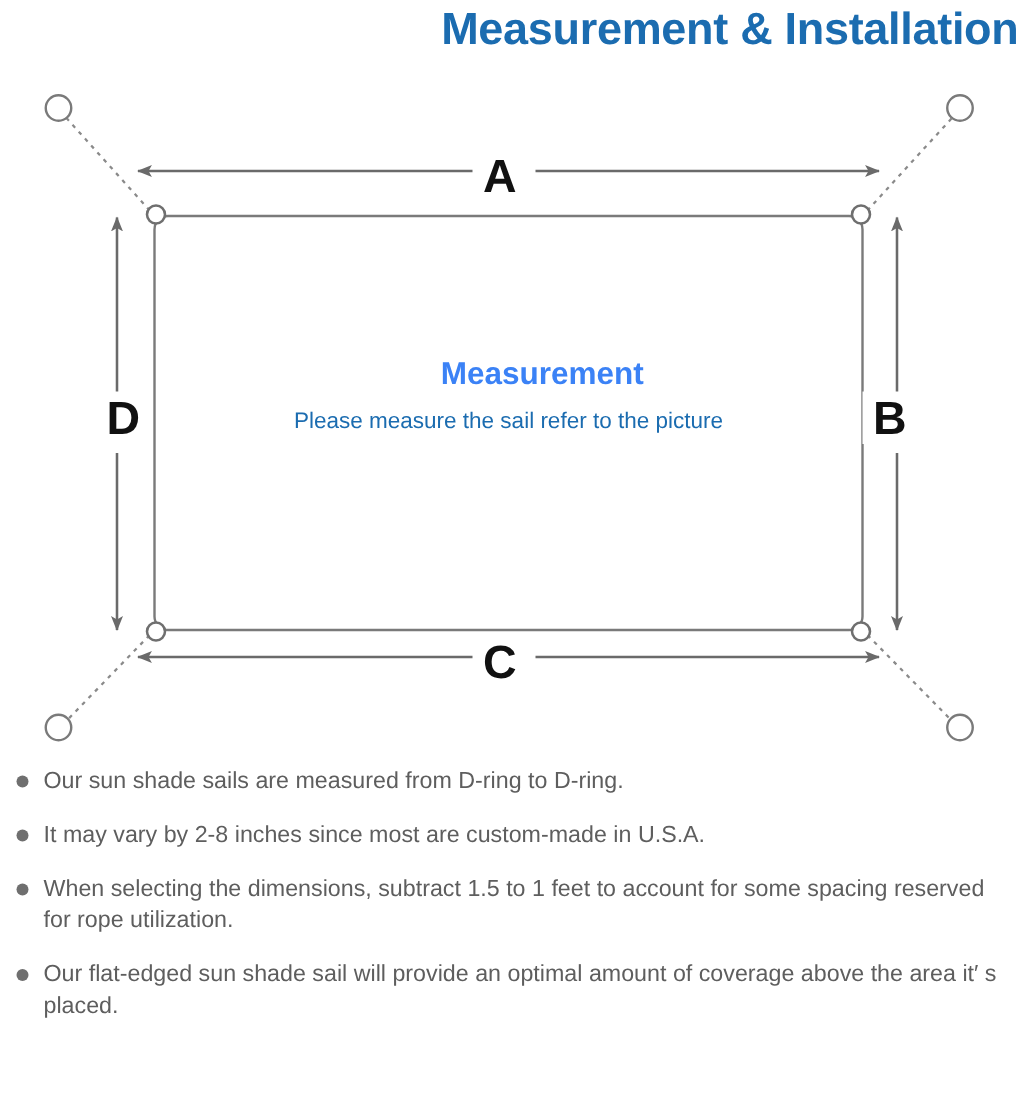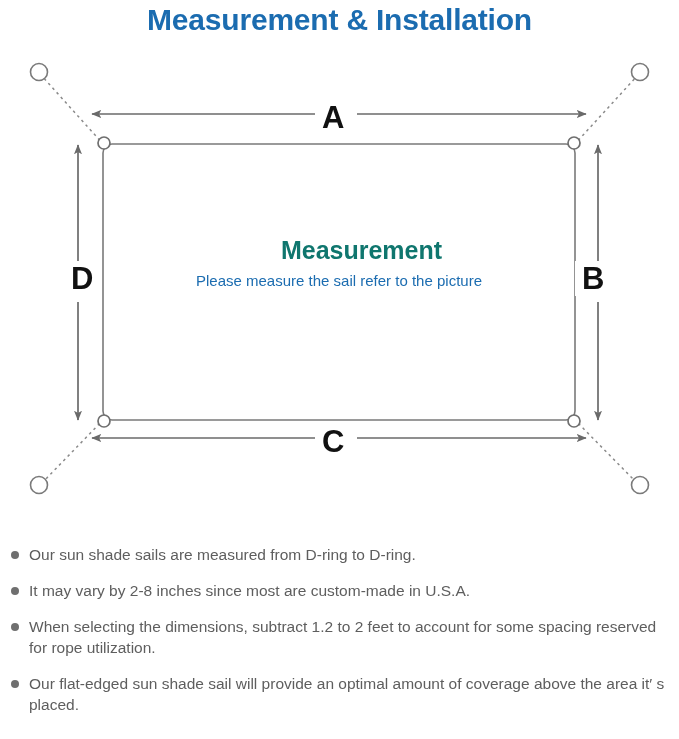--- a/index.html
+++ b/index.html
@@ -17,21 +17,21 @@
     color: #5a5a5a;
     -webkit-font-smoothing: antialiased;
   }
 
   
   .page-title {
     position: absolute;
     left: 0;
     top: 0;
     width: 679px;
-    text-align: center;
+    text-align: right;
     font-size: 30px;
     font-weight: bold;
     color: #1b6cb0;
     letter-spacing: -0.2px;
     line-height: 40px;
     white-space: nowrap;
   }
 
   
   .diagram {
@@ -63,42 +63,42 @@
 
   .inner-label {
     position: absolute;
     left: 103px;
     top: 190px;
     width: 472px;
     text-align: center;
     pointer-events: none;
   }
   .inner-title {
-    font-size: 25px;
+    font-size: 21px;
     font-weight: bold;
-    color: #0f766e;
+    color: #3b82f6;
     line-height: 32px;
     white-space: nowrap;
     padding-left: 45px;
   }
   .inner-sub {
     font-size: 15px;
     font-weight: normal;
     color: #1b6cb0;
     line-height: 24px;
     margin-top: 3px;
     white-space: nowrap;
     text-align: center;
   }
 
   
   .notes {
     position: absolute;
     left: 0;
-    top: 544px;
+    top: 510px;
     width: 679px;
   }
   .note-item {
     position: relative;
     padding-left: 29px;
     padding-right: 6px;
     margin-bottom: 15px;
     font-size: 15.5px;
     line-height: 21px;
     color: #5e5e5e;
@@ -173,19 +173,19 @@
   <div class="note-item">
     <span class="note-bullet"></span>
     <span>Our sun shade sails are measured from D-ring to D-ring.</span>
   </div>
   <div class="note-item">
     <span class="note-bullet"></span>
     <span>It may vary by 2-8 inches since most are custom-made in U.S.A.</span>
   </div>
   <div class="note-item">
     <span class="note-bullet"></span>
-    <span>When selecting the dimensions, subtract 1.2 to 2 feet to account for some spacing reserved for rope utilization.</span>
+    <span>When selecting the dimensions, subtract 1.5 to 1 feet to account for some spacing reserved for rope utilization.</span>
   </div>
   <div class="note-item">
     <span class="note-bullet"></span>
     <span>Our flat-edged sun shade sail will provide an optimal amount of coverage above the area it′ s placed.</span>
   </div>
 </div>
 
 </body></html>

